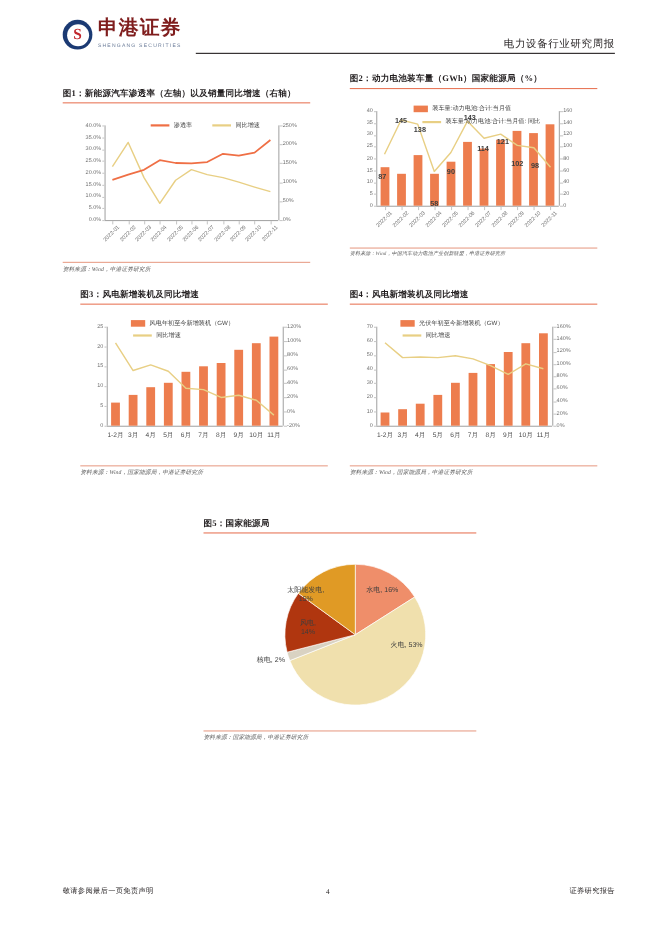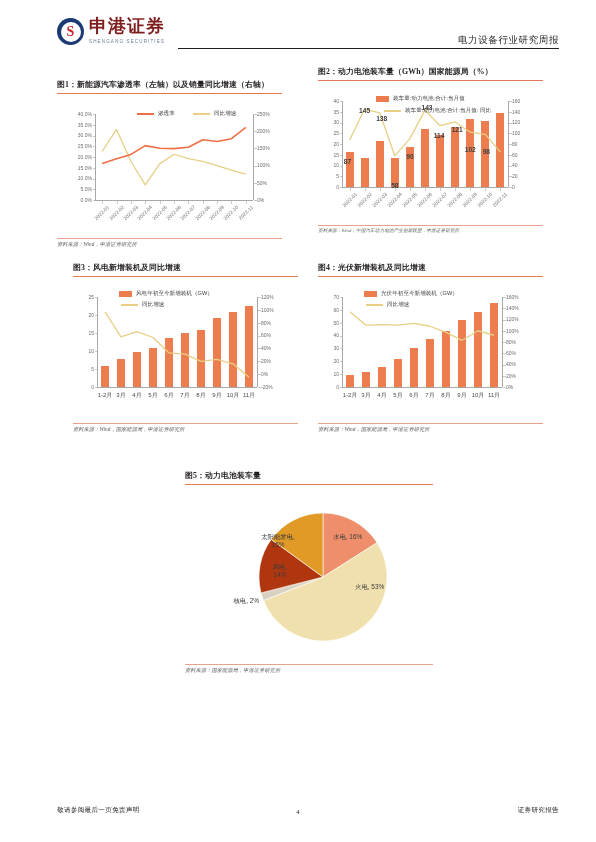--- a/index.html
+++ b/index.html
@@ -335,21 +335,21 @@
         <div class="lg" style="left:48px;top:20px;">
           <span class="lg-line" style="background:#e8cf84;"></span>
           <span class="lg-t">同比增速</span>
         </div>
       </div>
     <div class="fig-src-rule"></div>
     <div class="fig-src">资料来源：Wind，国家能源局，申港证券研究所</div>
   </div>
 
   <div class="fig" style="left:318px;top:262px;width:225px;">
-    <div class="fig-title">图4：光伏新增装机及同比增速</div>
+    <div class="fig-title">图4：风电新增装机及同比增速</div>
     <div class="fig-rule"></div>
     <div class="plot" id="p4" style="height:142px;margin-top:4px;">
         <div class="axisline" style="left:24px;top:16px;width:1px;height:90px;"></div>
         <div class="axisline" style="left:184px;top:16px;width:1px;height:90px;"></div>
         <div class="axisline" style="left:24px;top:106px;width:160px;height:1px;"></div>
         <div class="ax ax-r" style="left:-10px;top:102.8px;width:31px;">0</div>
         <div class="tickline" style="left:21.5px;top:106px;width:2.5px;height:1px;"></div>
         <div class="ax ax-r" style="left:-10px;top:89.94285714285714px;width:31px;">10</div>
         <div class="tickline" style="left:21.5px;top:93.14285714285714px;width:2.5px;height:1px;"></div>
         <div class="ax ax-r" style="left:-10px;top:77.08571428571429px;width:31px;">20</div>
@@ -412,21 +412,21 @@
         <div class="lg" style="left:48px;top:20px;">
           <span class="lg-line" style="background:#e8cf84;"></span>
           <span class="lg-t">同比增速</span>
         </div>
       </div>
     <div class="fig-src-rule"></div>
     <div class="fig-src">资料来源：Wind，国家能源局，申港证券研究所</div>
   </div>
 
   <div class="fig" style="left:185px;top:470px;width:248px;">
-    <div class="fig-title">图5：动力电池装车量</div>
+    <div class="fig-title">图5：国家能源局</div>
     <div class="fig-rule"></div>
     <div class="plot" id="p5" style="height:175px;margin-top:4px;">
         <svg style="position:absolute;left:0;top:0;" width="248" height="175">
           <path d="M 138 88 L 138.00 24.00 A 64 64 0 0 1 192.04 53.71 Z" fill="#ef8e6a" stroke="#ffffff" stroke-width="0.6"></path>
           <path d="M 138 88 L 192.04 53.71 A 64 64 0 1 1 78.49 111.56 Z" fill="#f0e0ad" stroke="#ffffff" stroke-width="0.6"></path>
           <path d="M 138 88 L 78.49 111.56 A 64 64 0 0 1 76.01 103.92 Z" fill="#d9d2c2" stroke="#ffffff" stroke-width="0.6"></path>
           <path d="M 138 88 L 76.01 103.92 A 64 64 0 0 1 86.22 50.38 Z" fill="#b0360f" stroke="#ffffff" stroke-width="0.6"></path>
           <path d="M 138 88 L 86.22 50.38 A 64 64 0 0 1 138.00 24.00 Z" fill="#e09a25" stroke="#ffffff" stroke-width="0.6"></path>
         </svg>
         <div class="pl" style="left:148px;top:44px;width:60px;text-align:left;white-space:pre-line;">水电, 16%</div>

